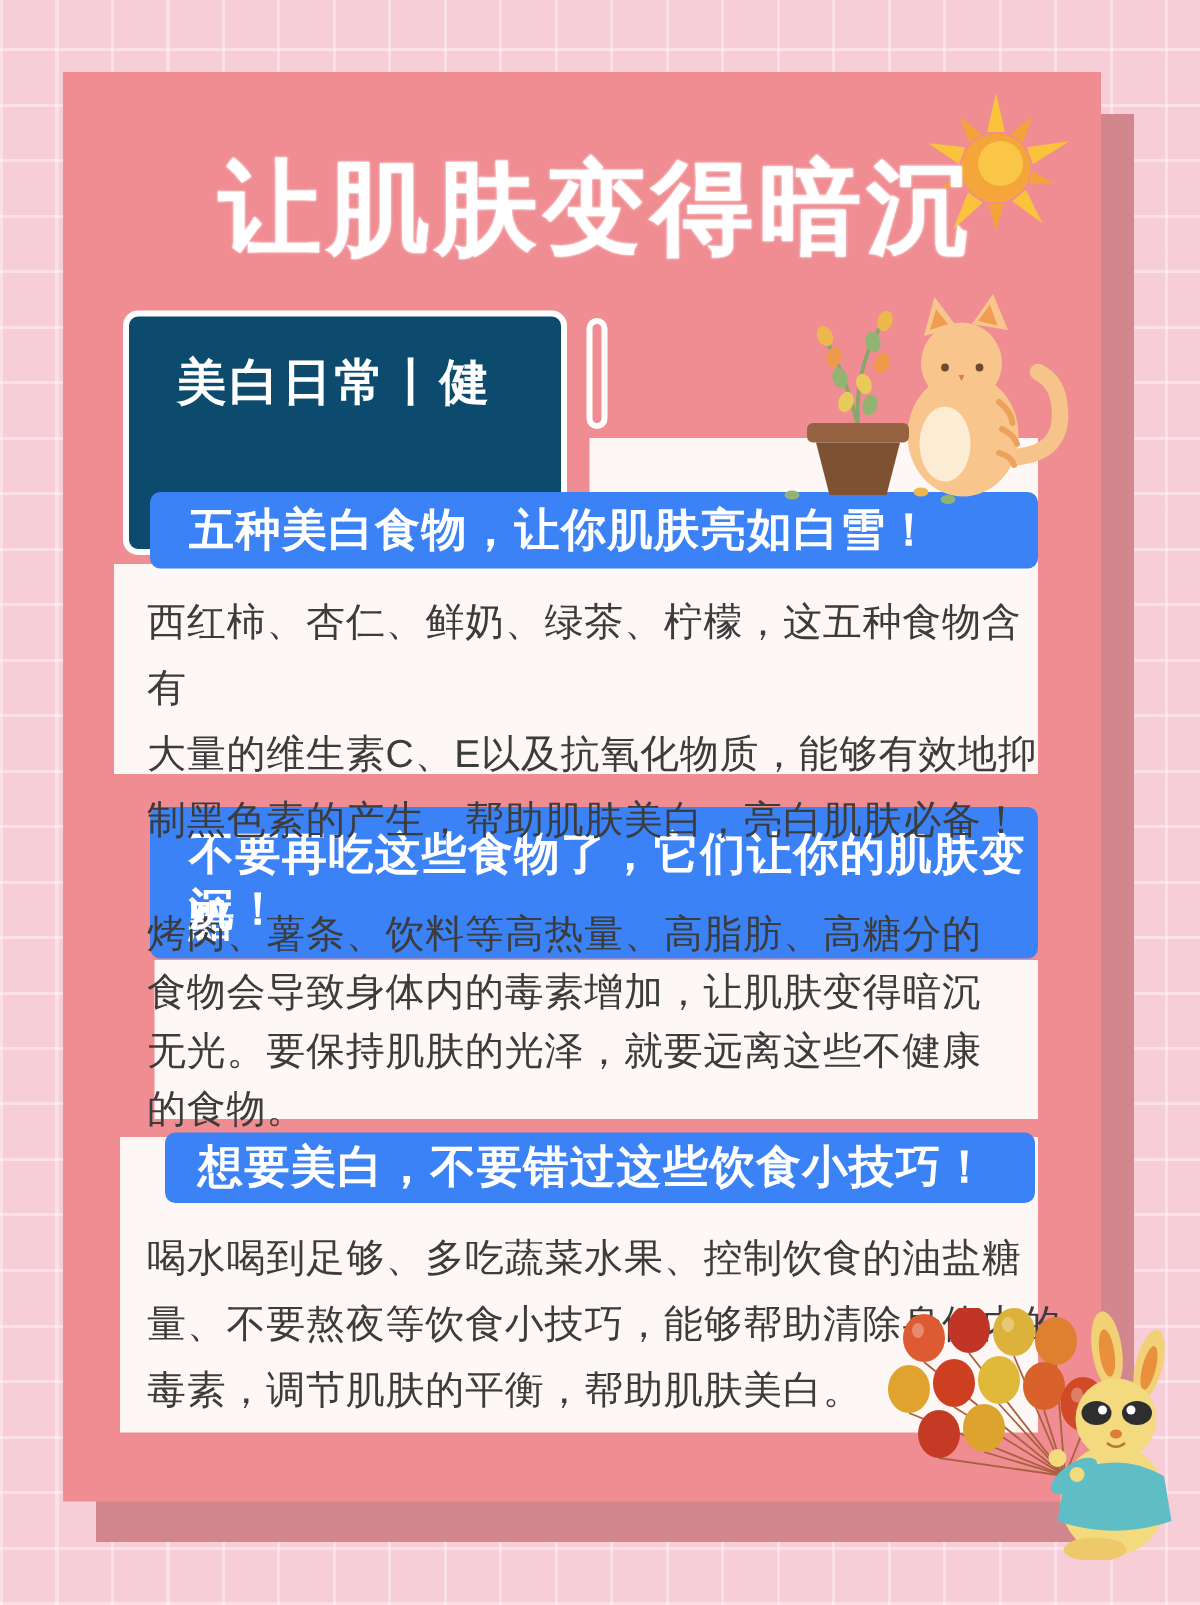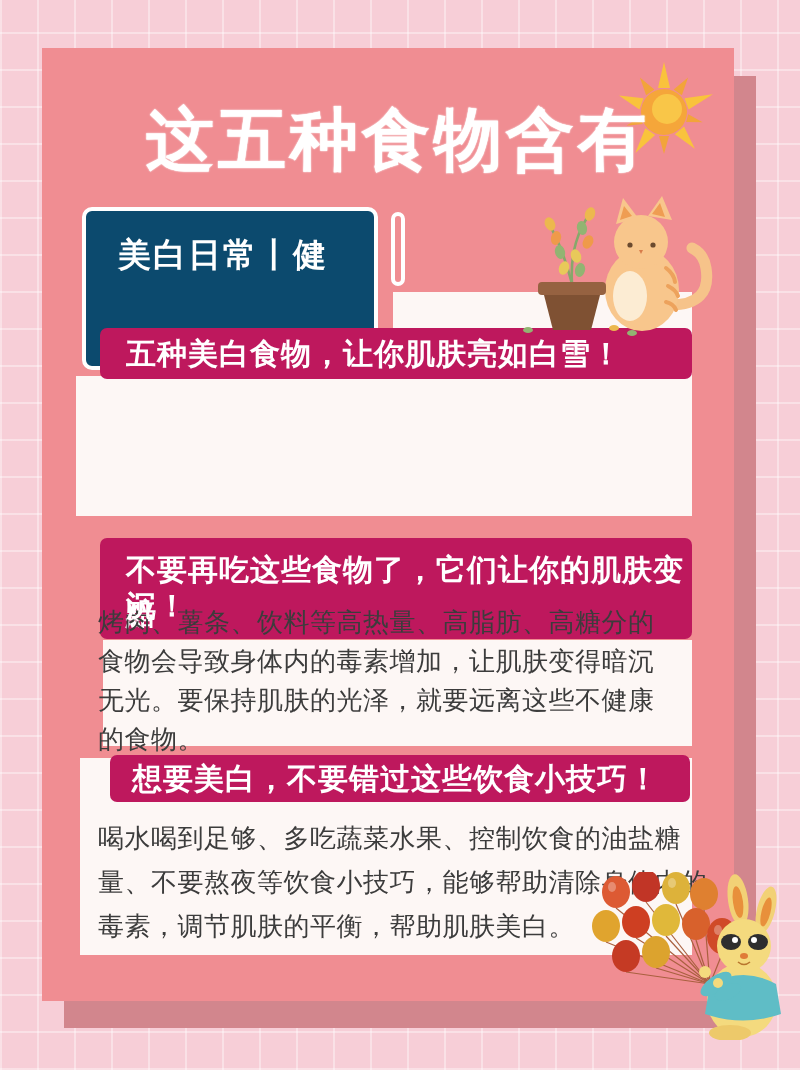--- a/index.html
+++ b/index.html
@@ -31,21 +31,21 @@
 
   .white-strip{left:391px;top:212px;width:14px;height:74px;border:4px solid #ffffff;
     border-radius:8px;z-index:2;box-sizing:border-box;background:transparent;}
 
   .panel{background:#fdf7f5;z-index:2;}
   .panel-a-right{left:393px;top:292px;width:299px;height:88px;}
   .panel-a-left{left:76px;top:376px;width:616px;height:140px;}
   .panel-b{left:103px;top:640px;width:589px;height:106px;}
   .panel-c{left:80px;top:758px;width:612px;height:197px;}
 
-  .banner{background:#be185d;border-radius:7px;color:#ffffff;font-weight:bold;
+  .banner{background:#3b82f6;border-radius:7px;color:#ffffff;font-weight:bold;
     font-size:30px;letter-spacing:1px;z-index:3;box-sizing:border-box;}
   .banner1{left:100px;top:328px;width:592px;height:51px;line-height:51px;padding-left:26px;}
   .banner2{left:100px;top:538px;width:592px;height:101px;padding:10px 0 0 26px;line-height:44px;}
   .banner2-overflow{left:126px;top:586px;color:#ffffff;font-weight:bold;font-size:30px;
     letter-spacing:1px;z-index:5;}
 
   .banner3{left:110px;top:755px;width:580px;height:47px;line-height:47px;padding-left:22px;}
 
   .bodytext{color:#3c3c3c;font-size:26px;letter-spacing:.5px;z-index:4;}
   .bodytext span{display:block;}
@@ -75,35 +75,40 @@
       <polygon points="-5,-24 0,-42 5,-24" fill="#f2a43a" transform="rotate(180)"></polygon>
       <polygon points="-6,-24 0,-50 6,-24" fill="#f9c33c" transform="rotate(215)"></polygon>
       <polygon points="-4,-24 0,-40 4,-24" fill="#f2a43a" transform="rotate(250)"></polygon>
       <polygon points="-6,-24 0,-48 6,-24" fill="#f9c33c" transform="rotate(290)"></polygon>
       <polygon points="-5,-24 0,-42 5,-24" fill="#f2a43a" transform="rotate(325)"></polygon>
       <circle cx="0" cy="0" r="23" fill="#f5a63a"></circle>
       <circle cx="3" cy="-3" r="15" fill="#f9c648"></circle>
     </g>
   </svg>
 
-  <div class="abs title">这五种食物含有</div>
+  <div class="abs title">让肌肤变得暗沉</div>
 
   <div class="abs subcard">
     <div class="subcard-text">
       <span>美白日常丨健</span>
     </div>
   </div>
   <div class="abs white-strip"></div>
 
   <div class="abs panel panel-a-right"></div>
   <div class="abs panel panel-a-left"></div>
   <div class="abs panel panel-b"></div>
   <div class="abs panel panel-c"></div>
 
   <div class="abs banner banner1">五种美白食物，让你肌肤亮如白雪！</div>
+  <div class="abs bodytext body1">
+    <span>西红柿、杏仁、鲜奶、绿茶、柠檬，这五种食物含有</span>
+    <span>大量的维生素C、E以及抗氧化物质，能够有效地抑</span>
+    <span>制黑色素的产生，帮助肌肤美白，亮白肌肤必备！</span>
+  </div>
 
   <div class="abs banner banner2">不要再吃这些食物了，它们让你的肌肤变黯</div>
   <div class="abs banner2-overflow">沉！</div>
   <div class="abs bodytext body2">
     <span>烤肉、薯条、饮料等高热量、高脂肪、高糖分的</span>
     <span>食物会导致身体内的毒素增加，让肌肤变得暗沉</span>
     <span>无光。要保持肌肤的光泽，就要远离这些不健康</span>
     <span>的食物。</span>
   </div>
 

